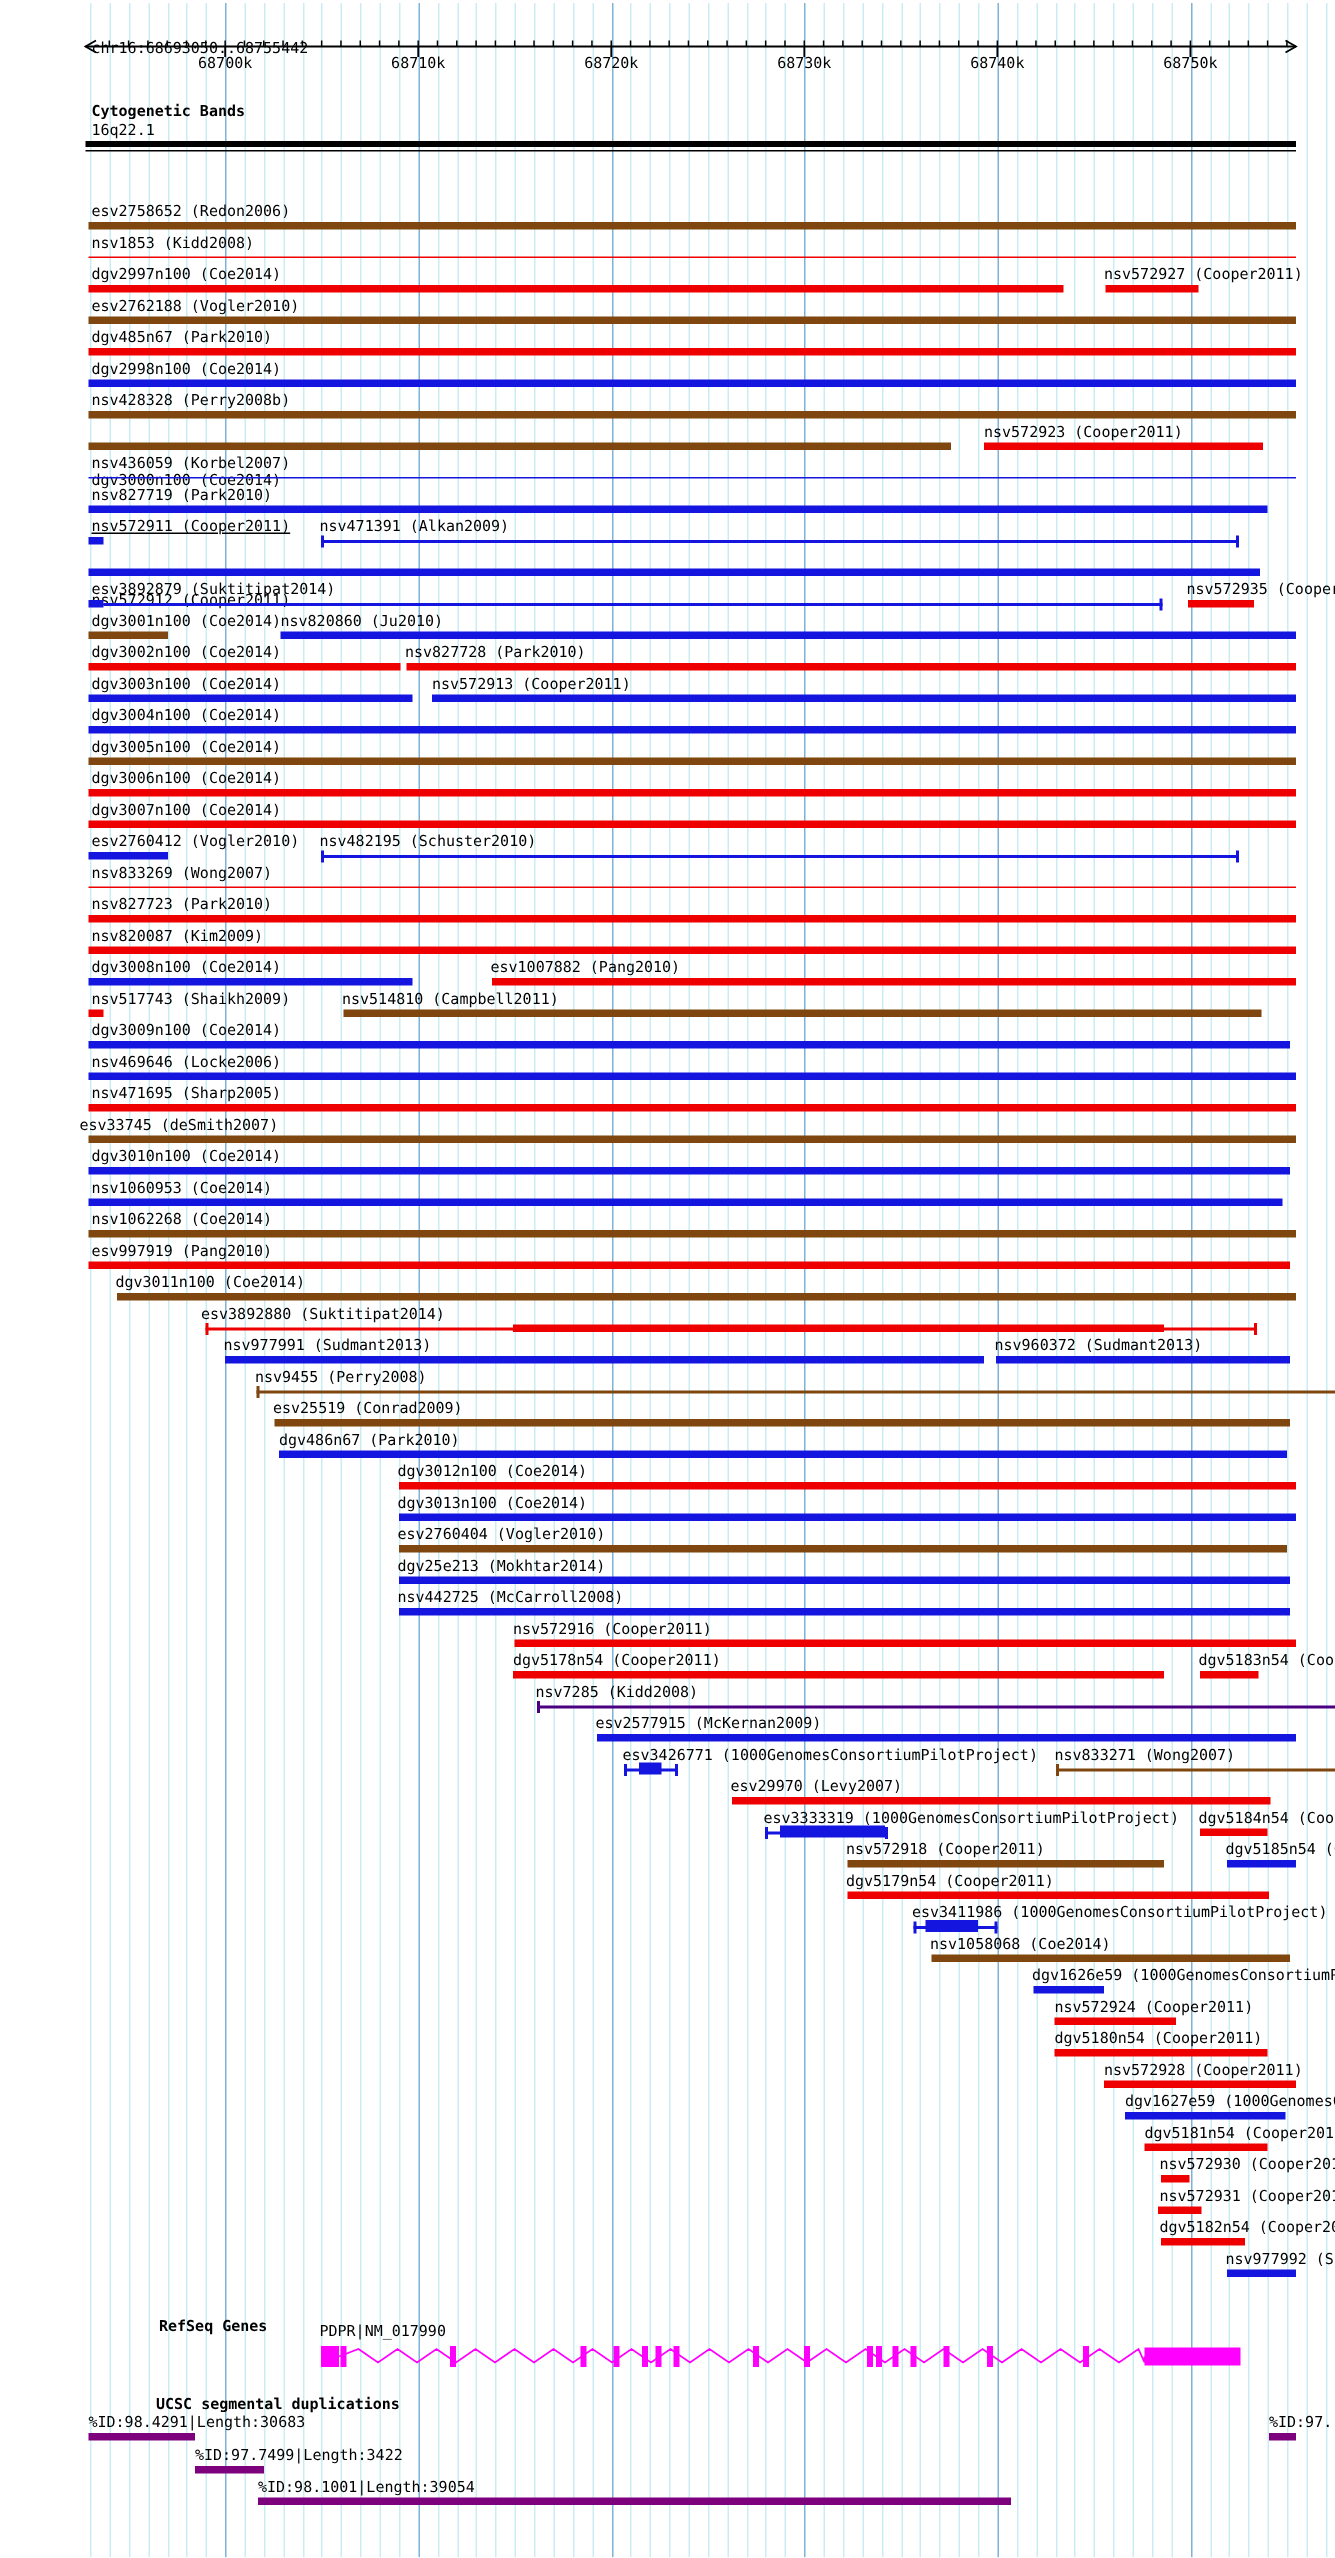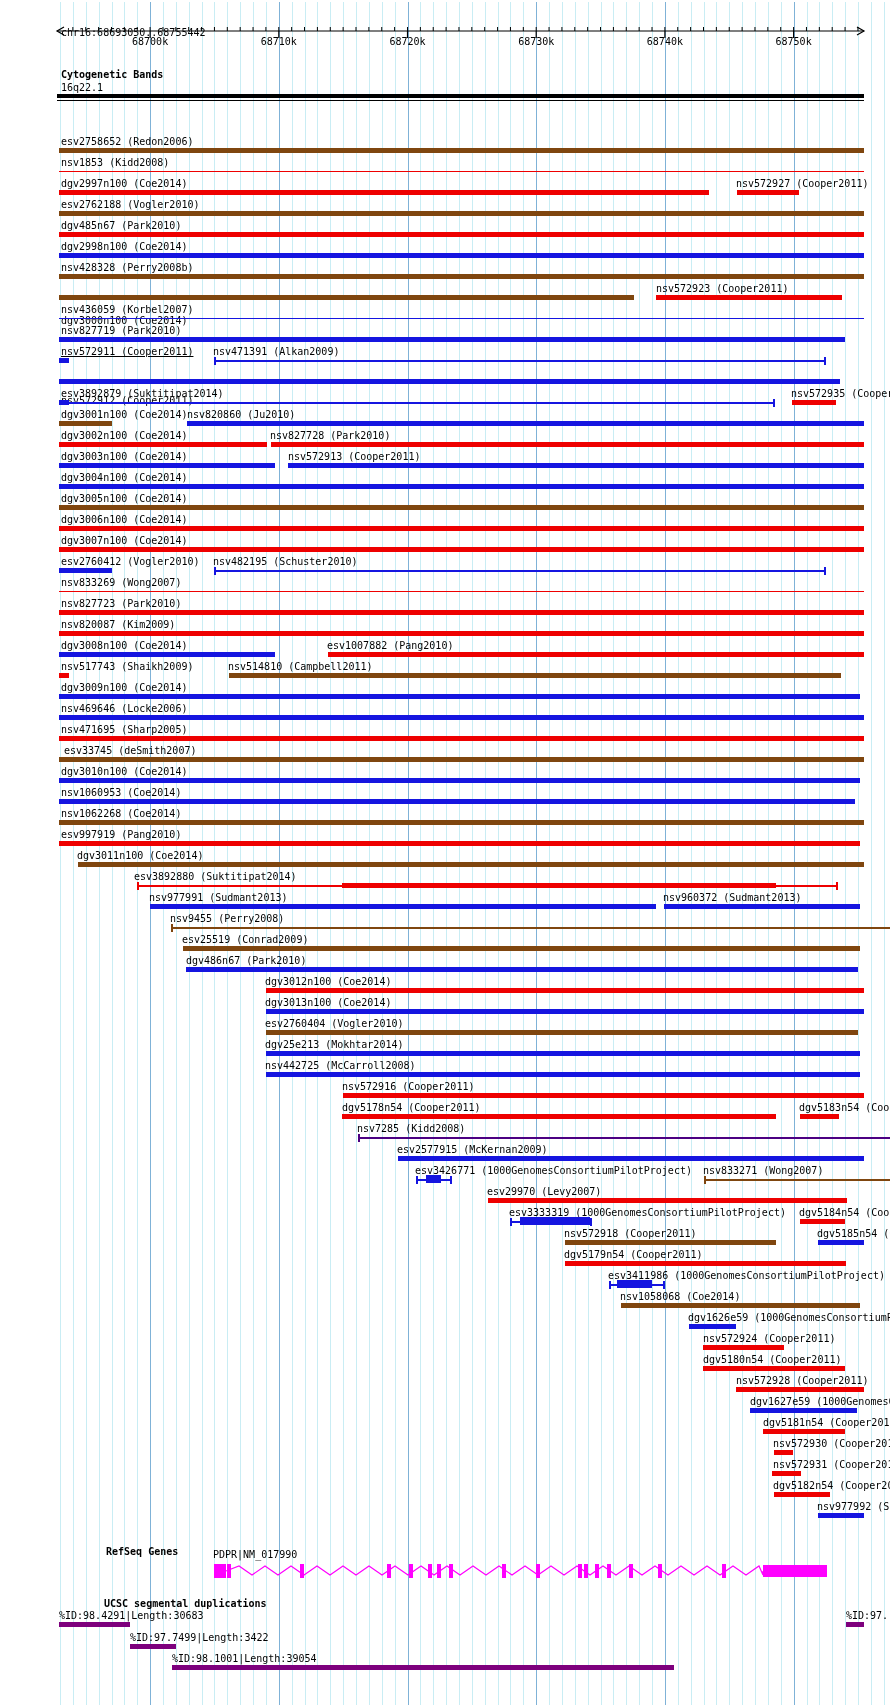--- a/index.html
+++ b/index.html
@@ -250,21 +250,21 @@
       <div class="lbl" style="left:61px;top:661.0px;">nsv517743 (Shaikh2009)</div>
       <div class="lbl" style="left:228px;top:661.0px;">nsv514810 (Campbell2011)</div>
       <div class="shape" style="left:58.7px;top:673.0px;width:10.299999999999997px;height:5px;background:#ee0000;"></div>
       <div class="shape" style="left:229px;top:673.0px;width:612px;height:5px;background:#7f460f;"></div>
       <div class="lbl" style="left:61px;top:682.0px;">dgv3009n100 (Coe2014)</div>
       <div class="shape" style="left:58.7px;top:694.0px;width:801.3px;height:5px;background:#1515e0;"></div>
       <div class="lbl" style="left:61px;top:703.0px;">nsv469646 (Locke2006)</div>
       <div class="shape" style="left:58.7px;top:715.0px;width:805.3px;height:5px;background:#1515e0;"></div>
       <div class="lbl" style="left:61px;top:724.0px;">nsv471695 (Sharp2005)</div>
       <div class="shape" style="left:58.7px;top:736.0px;width:805.3px;height:5px;background:#ee0000;"></div>
-      <div class="lbl" style="left:64px;top:745.0px;">esv33745 (deSmith2007)</div>
+      <div class="lbl" style="left:53px;top:745.0px;">esv33745 (deSmith2007)</div>
       <div class="shape" style="left:58.7px;top:757.0px;width:805.3px;height:5px;background:#7f460f;"></div>
       <div class="lbl" style="left:61px;top:766.0px;">dgv3010n100 (Coe2014)</div>
       <div class="shape" style="left:58.7px;top:778.0px;width:801.3px;height:5px;background:#1515e0;"></div>
       <div class="lbl" style="left:61px;top:787.0px;">nsv1060953 (Coe2014)</div>
       <div class="shape" style="left:58.7px;top:799.0px;width:796.3px;height:5px;background:#1515e0;"></div>
       <div class="lbl" style="left:61px;top:808.0px;">nsv1062268 (Coe2014)</div>
       <div class="shape" style="left:58.7px;top:820.0px;width:805.3px;height:5px;background:#7f460f;"></div>
       <div class="lbl" style="left:61px;top:829.0px;">esv997919 (Pang2010)</div>
       <div class="shape" style="left:58.7px;top:841.0px;width:801.3px;height:5px;background:#ee0000;"></div>
       <div class="lbl" style="left:77px;top:850.0px;">dgv3011n100 (Coe2014)</div>

